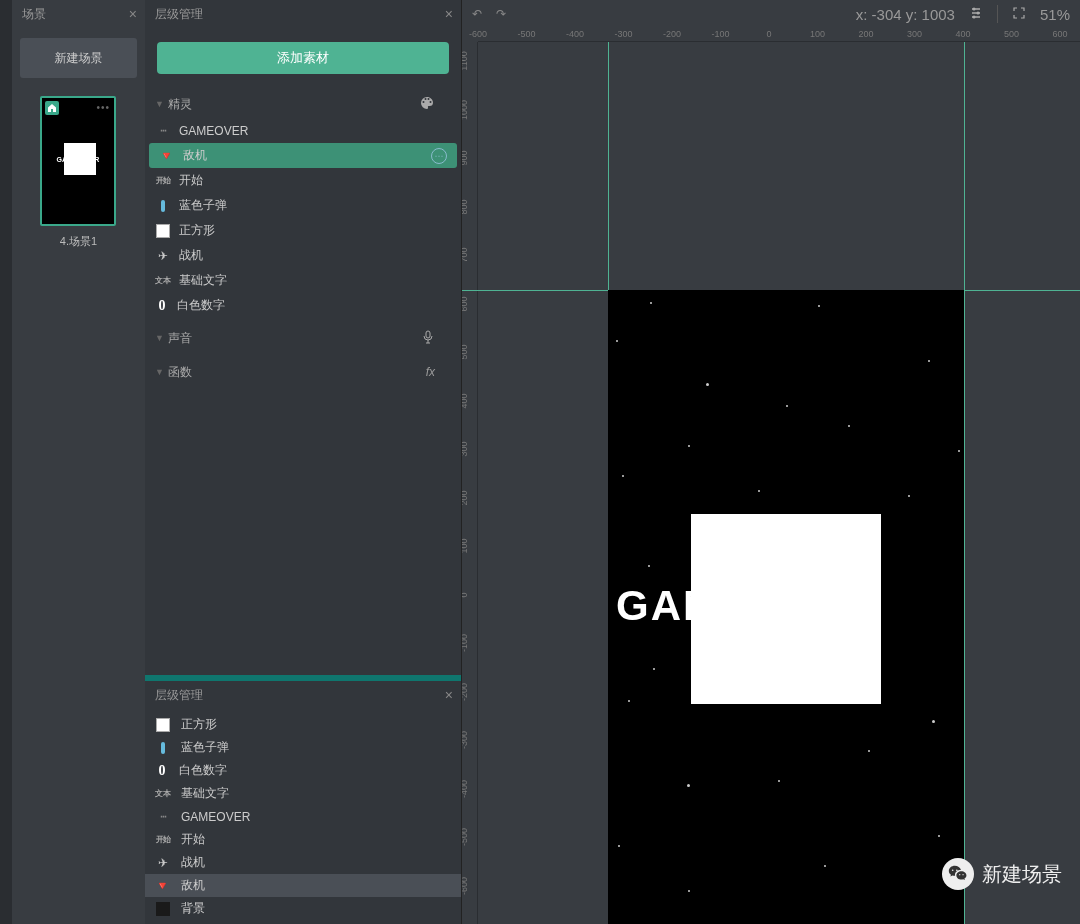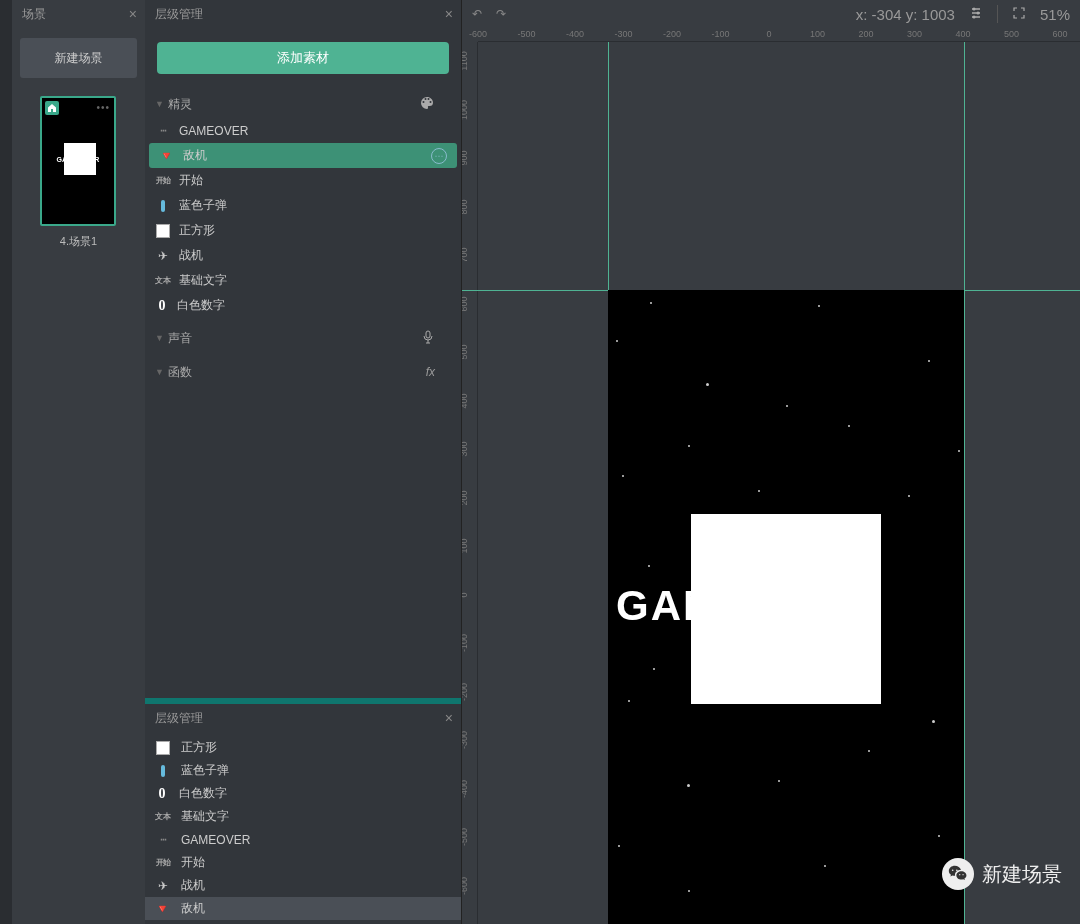--- a/index.html
+++ b/index.html
@@ -193,20 +193,26 @@
           <span>开始</span>
         </div>
       <div class="layer-item">
           <span class="item-icon ship-ic">✈</span>
           <span>战机</span>
         </div>
       <div class="layer-item selected">
           <span class="item-icon enemy-ic">🔻</span>
           <span>敌机</span>
         </div>
+      <div class="layer-item">
+          <span class="item-icon">
+            <span class="dark-sq"></span>
+          </span>
+          <span>背景</span>
+        </div>
     </div>
   </div>
 </div>
 
 <div class="canvas-area">
   <div class="toolbar">
     <span class="tb-icon">↶</span>
     <span class="tb-icon">↷</span>
     <div class="toolbar-right">
       <span>x: -304  y: 1003</span>

